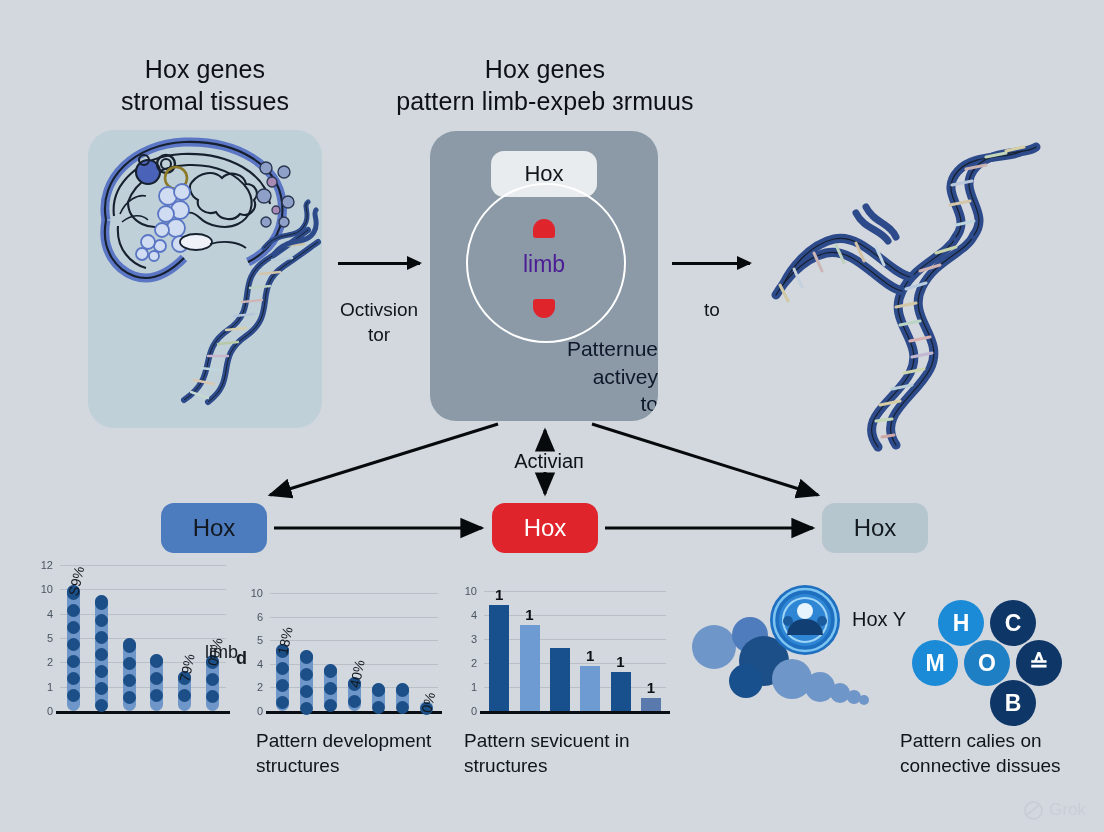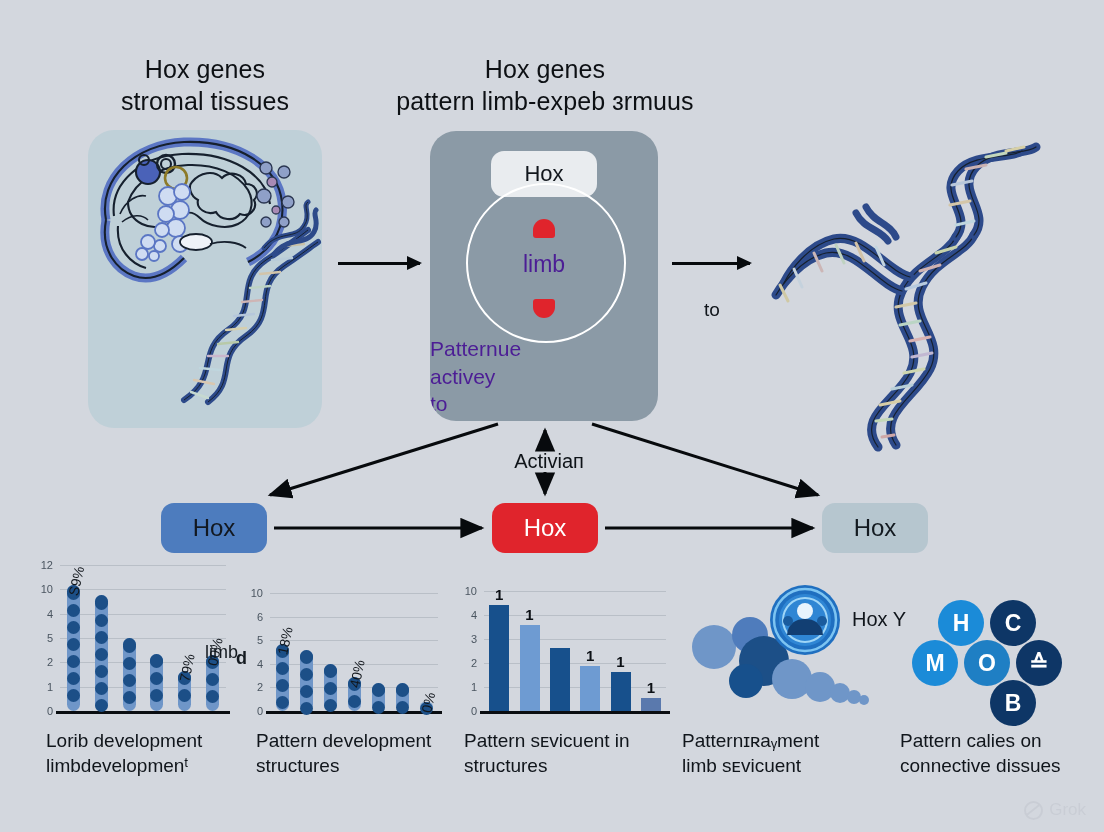--- a/index.html
+++ b/index.html
@@ -47,22 +47,22 @@
   #center-limb{
     position:absolute;left:0;right:0;top:120px;text-align:center;
     color:#4c1d95;font-size:23px;
   }
   .red-cap{
     position:absolute;left:calc(50% - 11px);width:22px;height:19px;background:#e0242c;
   }
   #red-top{top:88px;border-radius:11px 11px 3px 3px;}
   #red-bot{top:168px;border-radius:3px 3px 11px 11px;}
   #center-caption{
-    position:absolute;left:0;right:0;top:204px;text-align:left;
-    color:#4c1d95;font-size:21px;line-height:1.32;white-space:pre-line;
+    position:absolute;left:0;right:0;top:204px;text-align:right;
+    color:#0f172a;font-size:21px;line-height:1.32;white-space:pre-line;
   }
 
   
   .h-arrow{position:absolute;height:3px;background:#070a0d;}
   .h-arrow:after{
     content:"";position:absolute;right:-2px;top:-6px;
     border-left:15px solid #070a0d;
     border-top:7.5px solid transparent;
     border-bottom:7.5px solid transparent;
   }
@@ -300,20 +300,22 @@
         <line x1="96" y1="118" x2="104" y2="136" stroke="#d2c2a6"></line>
         <line x1="76" y1="120" x2="84" y2="138" stroke="#bfd2c0"></line>
         <line x1="54" y1="128" x2="62" y2="146" stroke="#ccb6b6"></line>
         <line x1="34" y1="144" x2="42" y2="162" stroke="#c5d2dd"></line>
         <line x1="20" y1="160" x2="28" y2="176" stroke="#d0c9a4"></line>
       </g>
     </svg>
   </div>
 
   <div class="h-arrow" id="arrow1"></div>
+  <div class="arrow-label" id="arrow1-label">Octivsion
+tor</div>
   <div class="h-arrow" id="arrow2"></div>
   <div class="arrow-label" id="arrow2-label">to</div>
 
   <svg id="diag-svg">
     <defs>
       <marker id="ah" markerWidth="9" markerHeight="9" refX="7.2" refY="3.4" orient="auto">
         <path d="M0,0 L8,3.4 L0,6.8 Z" fill="#070a0d"></path>
       </marker>
     </defs>
     <line x1="498" y1="424" x2="270" y2="495" stroke="#070a0d" stroke-width="3" marker-end="url(#ah)"></line>
@@ -386,22 +388,20 @@
       </div>
       <div class="bar-pct" style="left: 156px; top: 111.569px;">79%</div>
       <div style="position: absolute; left: 169.667px; top: 99.8462px; width: 13px; height: 56.1538px; background: rgb(111, 150, 200); border-radius: 6.5px;">
         <div style="position: absolute; left: 0px; bottom: 41.6538px; width: 13px; height: 13px; border-radius: 50%; background: rgb(28, 79, 135);"></div>
         <div style="position: absolute; left: 0px; bottom: 24.6538px; width: 13px; height: 13px; border-radius: 50%; background: rgb(28, 79, 135);"></div>
         <div style="position: absolute; left: 0px; bottom: 7.65385px; width: 13px; height: 13px; border-radius: 50%; background: rgb(28, 79, 135);"></div>
         <div style="position: absolute; left: 0px; top: 0px; width: 13px; height: 13px; border-radius: 50%; background: rgb(28, 79, 135);"></div>
       </div>
       <div class="bar-pct" style="left: 183.667px; top: 95.8462px;">00%</div>
     </div>
-  <div class="chart-caption" id="cap1" style="left:46px;top:728px;width:200px;">Lorib development
-limbdevelopmenᵗ</div>
 
   <div class="chart" id="chart2" style="left:248px;top:585px;width:196px;height:142px;">
       <div class="gridline" style="left: 22px; top: 8px; width: 168px;"></div>
       <div class="axis-tick" style="left: 0px; top: 8px; width: 15px;">10</div>
       <div class="gridline" style="left: 22px; top: 31.6px; width: 168px;"></div>
       <div class="axis-tick" style="left: 0px; top: 31.6px; width: 15px;">6</div>
       <div class="gridline" style="left: 22px; top: 55.2px; width: 168px;"></div>
       <div class="axis-tick" style="left: 0px; top: 55.2px; width: 15px;">5</div>
       <div class="gridline" style="left: 22px; top: 78.8px; width: 168px;"></div>
       <div class="axis-tick" style="left: 0px; top: 78.8px; width: 15px;">4</div>
@@ -502,22 +502,20 @@
       <circle cx="37" cy="37" r="31" fill="none" stroke="#7cc4f2" stroke-width="2.5"></circle>
       <circle cx="37" cy="37" r="26" fill="#2f86d4"></circle>
       <circle cx="37" cy="37" r="22" fill="none" stroke="#9fd6f7" stroke-width="2"></circle>
       <circle cx="37" cy="28" r="8" fill="#e8f4fd"></circle>
       <path d="M19,52 C20,40 28,36 37,36 C46,36 54,40 55,52 Z" fill="#123f73"></path>
       <circle cx="20" cy="38" r="5" fill="#1a5c9e"></circle>
       <circle cx="54" cy="38" r="5" fill="#1a5c9e"></circle>
     </svg>
   </div>
   <div id="hoxy-label">Hox Y</div>
-  <div class="chart-caption" id="cap4" style="left:682px;top:728px;width:220px;">Patternɪʀaᵧment
-limb sᴇvicuent</div>
 
   <div class="abs" id="letters" style="left:912px;top:600px;width:170px;height:120px;">
       <div class="letter-circle" style="left: 26px; top: 0px; width: 46px; height: 46px; background: rgb(27, 139, 216);">H</div>
       <div class="letter-circle" style="left: 78px; top: 0px; width: 46px; height: 46px; background: rgb(14, 54, 102);">C</div>
       <div class="letter-circle" style="left: 0px; top: 40px; width: 46px; height: 46px; background: rgb(27, 139, 216);">M</div>
       <div class="letter-circle" style="left: 52px; top: 40px; width: 46px; height: 46px; background: rgb(31, 127, 196);">O</div>
       <div class="letter-circle" style="left: 104px; top: 40px; width: 46px; height: 46px; background: rgb(14, 54, 102);">≙</div>
       <div class="letter-circle" style="left: 78px; top: 80px; width: 46px; height: 46px; background: rgb(14, 54, 102);">B</div>
     </div>
   <div class="chart-caption" id="cap5" style="left:900px;top:728px;width:220px;">Pattern calies on

